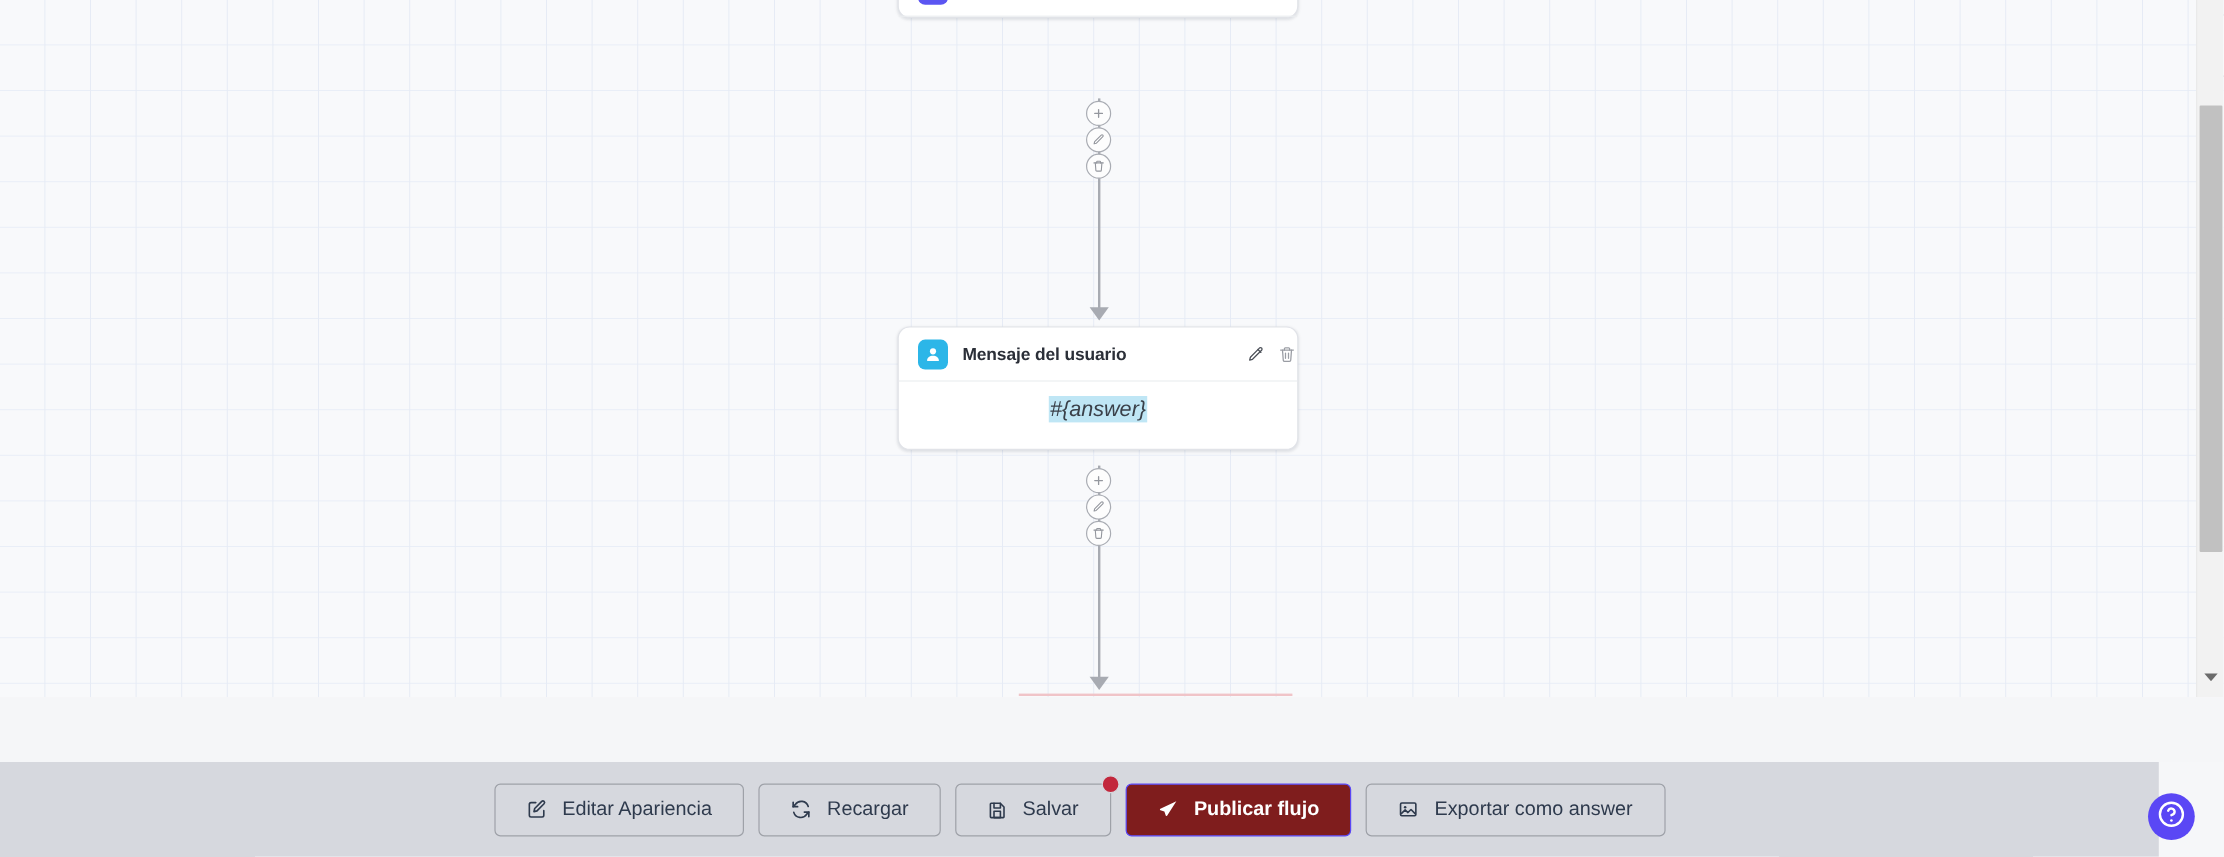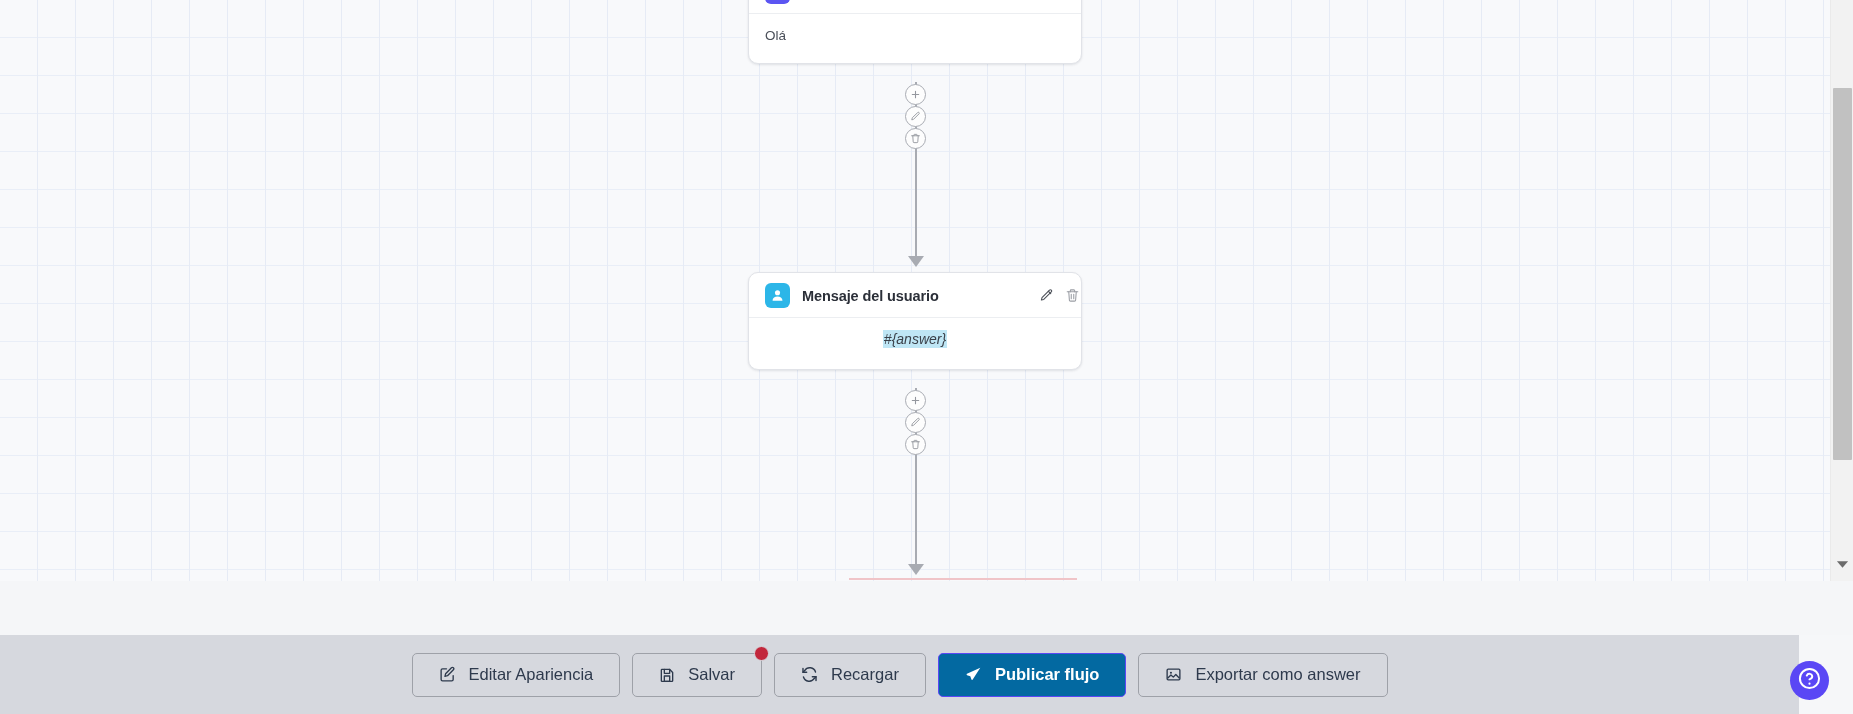--- a/index.html
+++ b/index.html
@@ -85,21 +85,21 @@
     font-size: 13.5px;
     color: #4a4f59;
     min-height: 24px;
   }
   .node-body.centered { text-align: center; padding-top: 13px; padding-bottom: 22px; }
 
   .var-token {
     background: #bfe6f5;
     color: #3a4049;
     font-style: italic;
-    font-size: 14px;
+    font-size: 18px;
     padding: 1px 1px;
   }
 
   
   .conn-line {
     position: absolute;
     width: 2px;
     background: #a8abb2;
   }
   .conn-arrow {
@@ -210,21 +210,21 @@
     background: #d6d8de;
     color: #2e3a4d;
     font-size: 16.5px;
     cursor: pointer;
     white-space: nowrap;
   }
   .tb-btn svg { display: block; flex: 0 0 auto; }
   .tb-btn .lbl { line-height: 1; }
 
   .tb-btn.primary {
-    background: #0369a1;
+    background: #7f1d1d;
     border-color: #5a47f5;
     color: #ffffff;
     font-weight: bold;
   }
 
   .badge-dot {
     position: absolute;
     top: -8px; right: -8px;
     width: 15px; height: 15px;
     border-radius: 50%;
@@ -254,21 +254,20 @@
 
     <div id="partial-node"></div>
 
     <div class="node" id="node-system" style="left:748px; top:-32px;">
       <div class="node-head">
         <span class="node-badge badge-system">
           
         </span>
 
       </div>
-      <div class="node-body">Olá</div>
     </div>
 
     <div class="conn-line" style="left:915px; top:82px; height:180px;"></div>
     <div class="conn-arrow" style="left:908px; top:256px;"></div>
     <div class="conn-btns" style="left:905px; top:84px;">
       <span class="conn-btn">
         <svg width="11" height="11" viewBox="0 0 24 24" fill="none" stroke="#94979e" stroke-width="2.4" stroke-linecap="round">
           <path d="M12 5v14M5 12h14"></path>
         </svg>
       </span>
@@ -360,40 +359,40 @@
         <svg width="17" height="17" viewBox="0 0 24 24" fill="none" stroke="#2e3a4d" stroke-width="1.9" stroke-linecap="round" stroke-linejoin="round">
           <path d="M20 13.5V19a2 2 0 0 1-2 2H5a2 2 0 0 1-2-2V6a2 2 0 0 1 2-2h5.6"></path>
           <path d="M17.6 2.6a1.9 1.9 0 0 1 2.7 2.7L12 13.7l-3.6.9.9-3.6z"></path>
         </svg>
       </span>
       <span class="lbl">Editar Apariencia</span>
     </button>
 
     <button class="tb-btn">
       <span>
-        <svg width="16" height="16" viewBox="0 0 24 24" fill="none" stroke="#2e3a4d" stroke-width="2" stroke-linecap="round" stroke-linejoin="round">
-          <path d="M4.5 3.5h11.3L20.5 8.2v12.3a1 1 0 0 1-1 1h-15a1 1 0 0 1-1-1v-16a1 1 0 0 1 1-1z"></path>
-          <path d="M8 3.5v6h8v-6"></path>
-          <rect x="8" y="13.5" width="8" height="8"></rect>
-        </svg>
-      </span>
-      <span class="lbl">Salvar</span>
-      <span class="badge-dot"></span>
-    </button>
-
-    <button class="tb-btn">
-      <span>
         <svg width="17" height="17" viewBox="0 0 24 24" fill="none" stroke="#2e3a4d" stroke-width="2" stroke-linecap="round" stroke-linejoin="round">
           <path d="M20.5 8.5A8.5 8.5 0 0 0 5.2 6.4L2.8 8.8"></path>
           <path d="M2.8 3.6v5.2h5.2"></path>
           <path d="M3.5 15.5a8.5 8.5 0 0 0 15.3 2.1l2.4-2.4"></path>
           <path d="M21.2 20.4v-5.2H16"></path>
         </svg>
       </span>
       <span class="lbl">Recargar</span>
+    </button>
+
+    <button class="tb-btn">
+      <span>
+        <svg width="16" height="16" viewBox="0 0 24 24" fill="none" stroke="#2e3a4d" stroke-width="2" stroke-linecap="round" stroke-linejoin="round">
+          <path d="M4.5 3.5h11.3L20.5 8.2v12.3a1 1 0 0 1-1 1h-15a1 1 0 0 1-1-1v-16a1 1 0 0 1 1-1z"></path>
+          <path d="M8 3.5v6h8v-6"></path>
+          <rect x="8" y="13.5" width="8" height="8"></rect>
+        </svg>
+      </span>
+      <span class="lbl">Salvar</span>
+      <span class="badge-dot"></span>
     </button>
 
 
     <button class="tb-btn primary">
       <span>
         <svg width="17" height="17" viewBox="0 0 24 24" fill="#ffffff">
           <path d="M21.6 2.4 2.8 11.1c-.8.4-.7 1.5.1 1.8l4.6 1.6 1.6 4.6c.3.8 1.4.9 1.8.1L21.6 2.4z"></path>
         </svg>
       </span>
       <span class="lbl">Publicar flujo</span>

